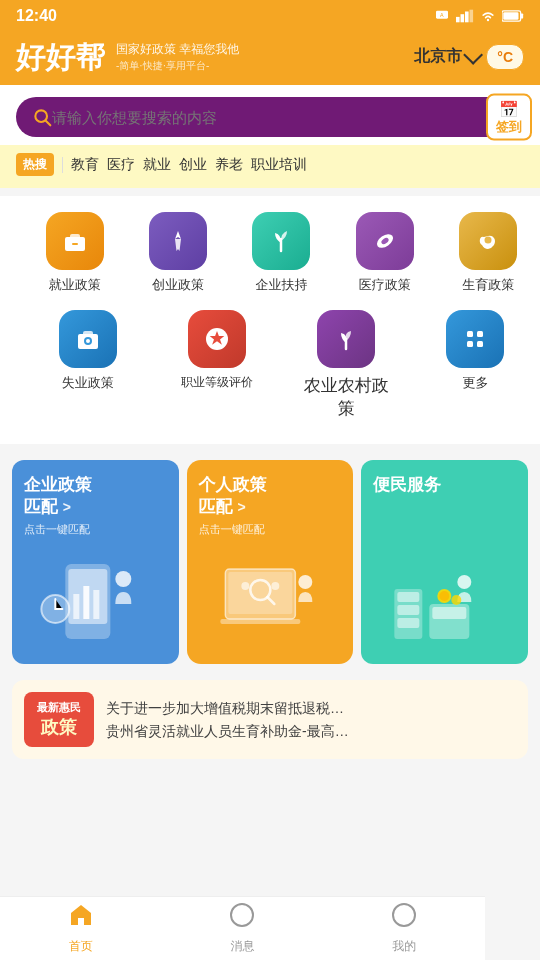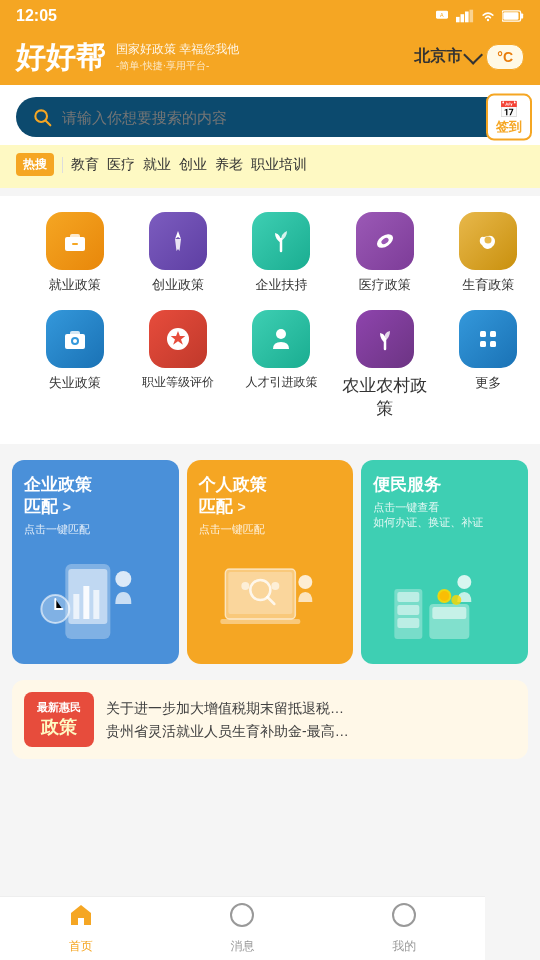--- a/index.html
+++ b/index.html
@@ -89,26 +89,25 @@
       color: #e87d0d;
       border: 1px solid #f5a623;
     }
 
     
     .search-section {
       background: #fff;
       padding: 12px 16px 8px;
     }
     .search-bar {
-      background: #0c4a6e;
+      background: #701a75;
       border-radius: 24px;
       display: flex;
       align-items: center;
       padding: 10px 16px;
-      gap: 10px;
       position: relative;
     }
     .search-icon-wrap {
       color: #f5a623;
       display: flex;
       align-items: center;
     }
     .search-input {
       flex: 1;
       border: none;
@@ -332,21 +331,21 @@
     .main-content {
       padding-bottom: 72px;
     }
   </style>
 </head>
 <body>
 
 <div class="main-content">
 
   <div class="status-bar">
-    <span class="status-time">12:05</span>
+    <span class="status-time">12:40</span>
     <div class="status-icons">
 
       <svg width="16" height="16" viewBox="0 0 24 24">
           <rect x="3" y="4" width="18" height="12" rx="2" fill="white"></rect>
           <text x="9" y="13" font-size="8" fill="#f5a623">A</text>
         </svg>
 
       <svg width="18" height="14" viewBox="0 0 20 14">
         <rect x="0" y="8" width="4" height="6" fill="white"></rect>
         <rect x="5" y="5" width="4" height="9" fill="white"></rect>
@@ -481,29 +480,20 @@
       <div class="icon-item">
         <div class="icon-circle" style="background: linear-gradient(135deg,#e74c3c,#c0392b);">
           <svg width="32" height="32" viewBox="0 0 32 32">
             <circle cx="16" cy="16" r="11" fill="white"></circle>
             <polygon points="16,8 17.9,13.1 23.3,13.1 19,16.6 20.9,21.7 16,18.2 11.1,21.7 13,16.6 8.7,13.1 14.1,13.1" fill="#e74c3c"></polygon>
           </svg>
         </div>
         <span class="icon-label" style="font-size:12px;">职业等级评价</span>
       </div>
       <div class="icon-item">
-        <div class="icon-circle" style="background: linear-gradient(135deg,#3ecfb3,#1aad91);">
-          <svg width="32" height="32" viewBox="0 0 32 32">
-            <circle cx="16" cy="11" r="5" fill="white"></circle>
-            <path d="M8 26 Q8 19 16 19 Q24 19 24 26" fill="white"></path>
-          </svg>
-        </div>
-        <span class="icon-label" style="font-size:12px;">人才引进政策</span>
-      </div>
-      <div class="icon-item">
         <div class="icon-circle" style="background: linear-gradient(135deg,#8e44ad,#6c3483);">
           <svg width="32" height="32" viewBox="0 0 32 32">
             <path d="M16 26 L16 16" stroke="white" stroke-width="2.5" stroke-linecap="round"></path>
             <path d="M16 20 Q11 16 11 10 Q18 11 16 20" fill="white"></path>
             <path d="M16 18 Q21 14 21 8 Q14 9 16 18" fill="white" opacity="0.8"></path>
           </svg>
         </div>
         <span class="icon-label" style="font-size:17px;text-align:center;">农业农村政策</span>
       </div>
       <div class="icon-item">
@@ -567,21 +557,20 @@
 
           <circle cx="35" cy="42" r="4" fill="rgba(255,255,255,0.6)"></circle>
           <circle cx="65" cy="42" r="4" fill="rgba(255,255,255,0.6)"></circle>
         </svg>
       </div>
     </div>
 
     <div class="banner-card banner-card-right">
       <div>
         <div class="banner-title">便民服务</div>
-        <div class="banner-subtitle">点击一键查看<br>如何办证、换证、补证</div>
       </div>
       <div class="banner-illustration">
         <svg class="illus-green" viewBox="0 0 120 110" xmlns="http://www.w3.org/2000/svg">
 
           <rect x="10" y="45" width="28" height="50" rx="3" fill="rgba(255,255,255,0.3)"></rect>
           <rect x="13" y="48" width="22" height="10" rx="2" fill="rgba(255,255,255,0.5)"></rect>
           <rect x="13" y="61" width="22" height="10" rx="2" fill="rgba(255,255,255,0.5)"></rect>
           <rect x="13" y="74" width="22" height="10" rx="2" fill="rgba(255,255,255,0.5)"></rect>
 
           <rect x="45" y="60" width="40" height="35" rx="4" fill="rgba(255,255,255,0.35)"></rect>

